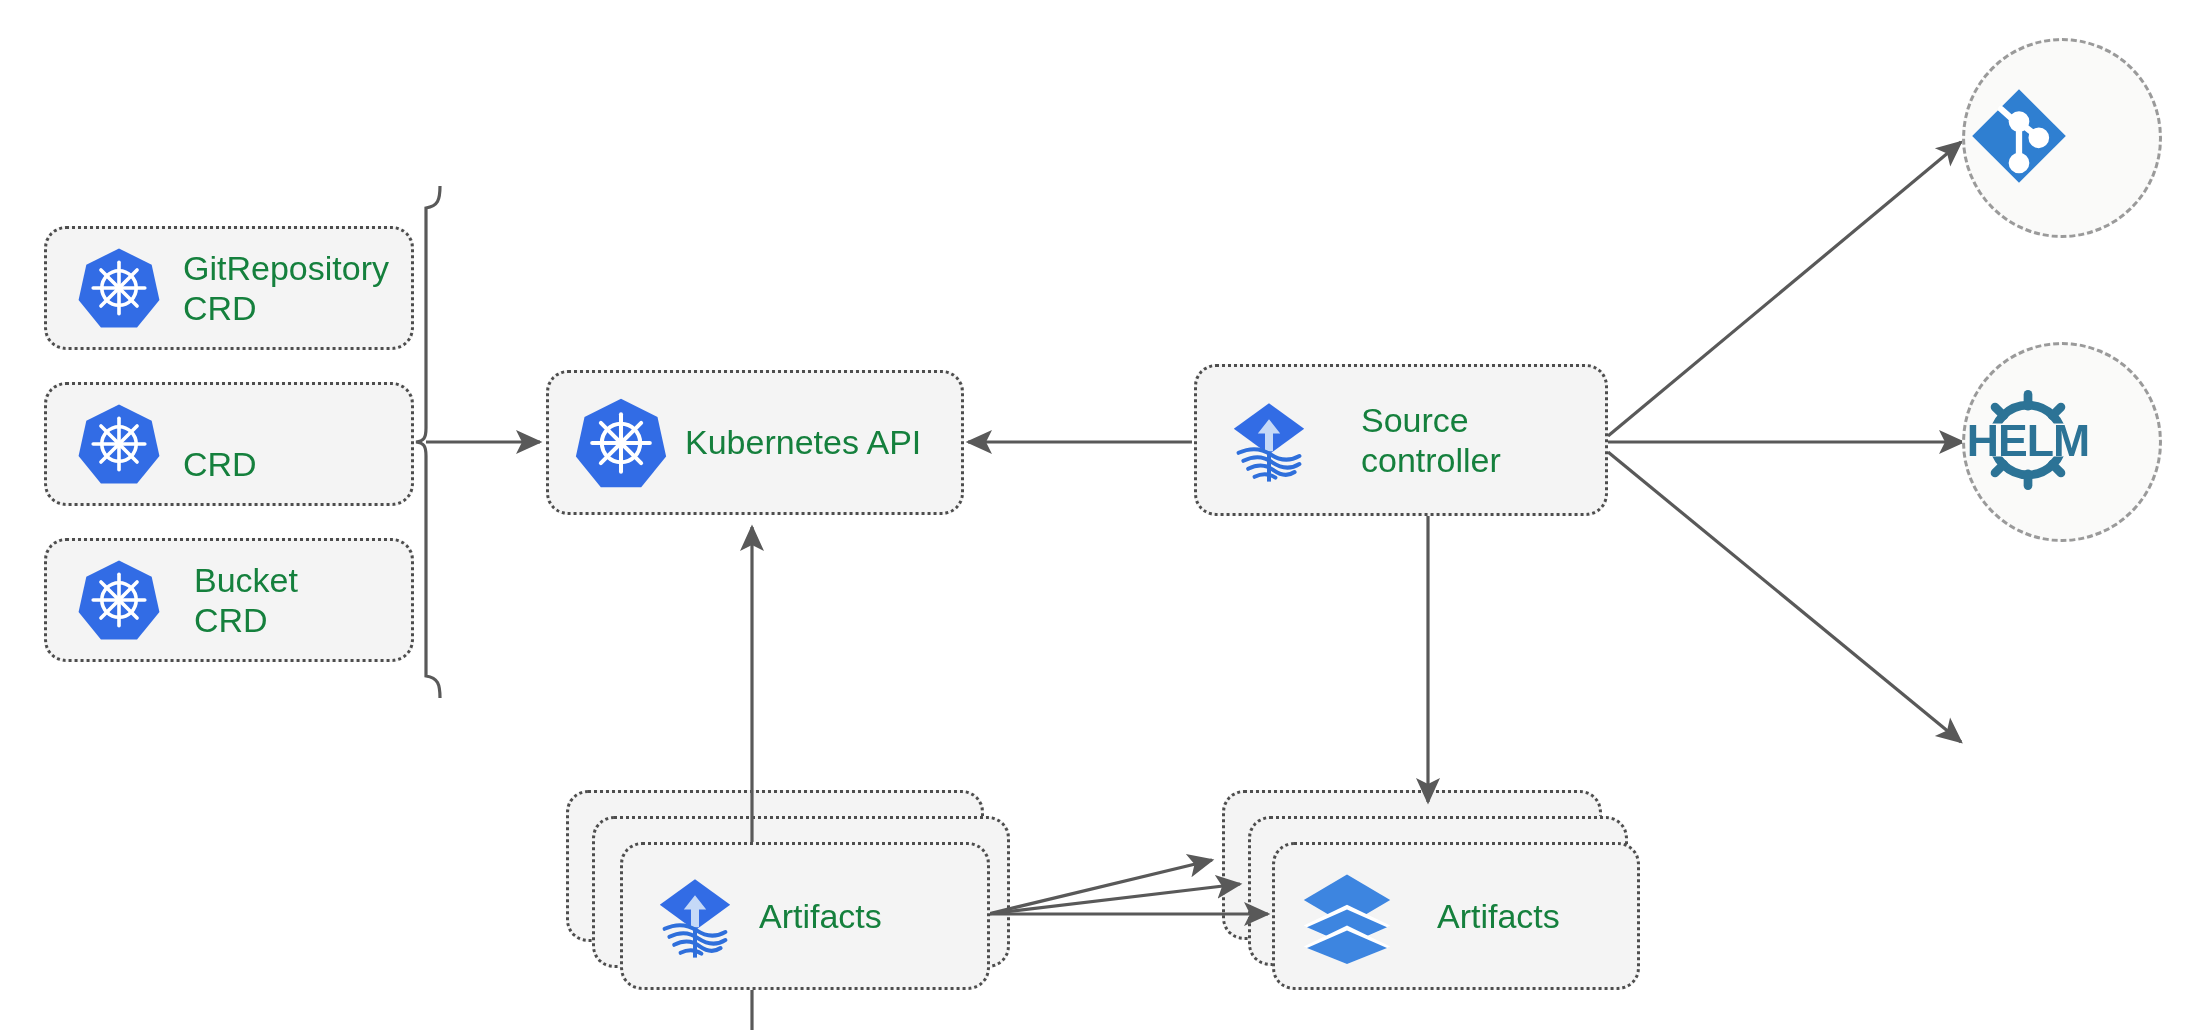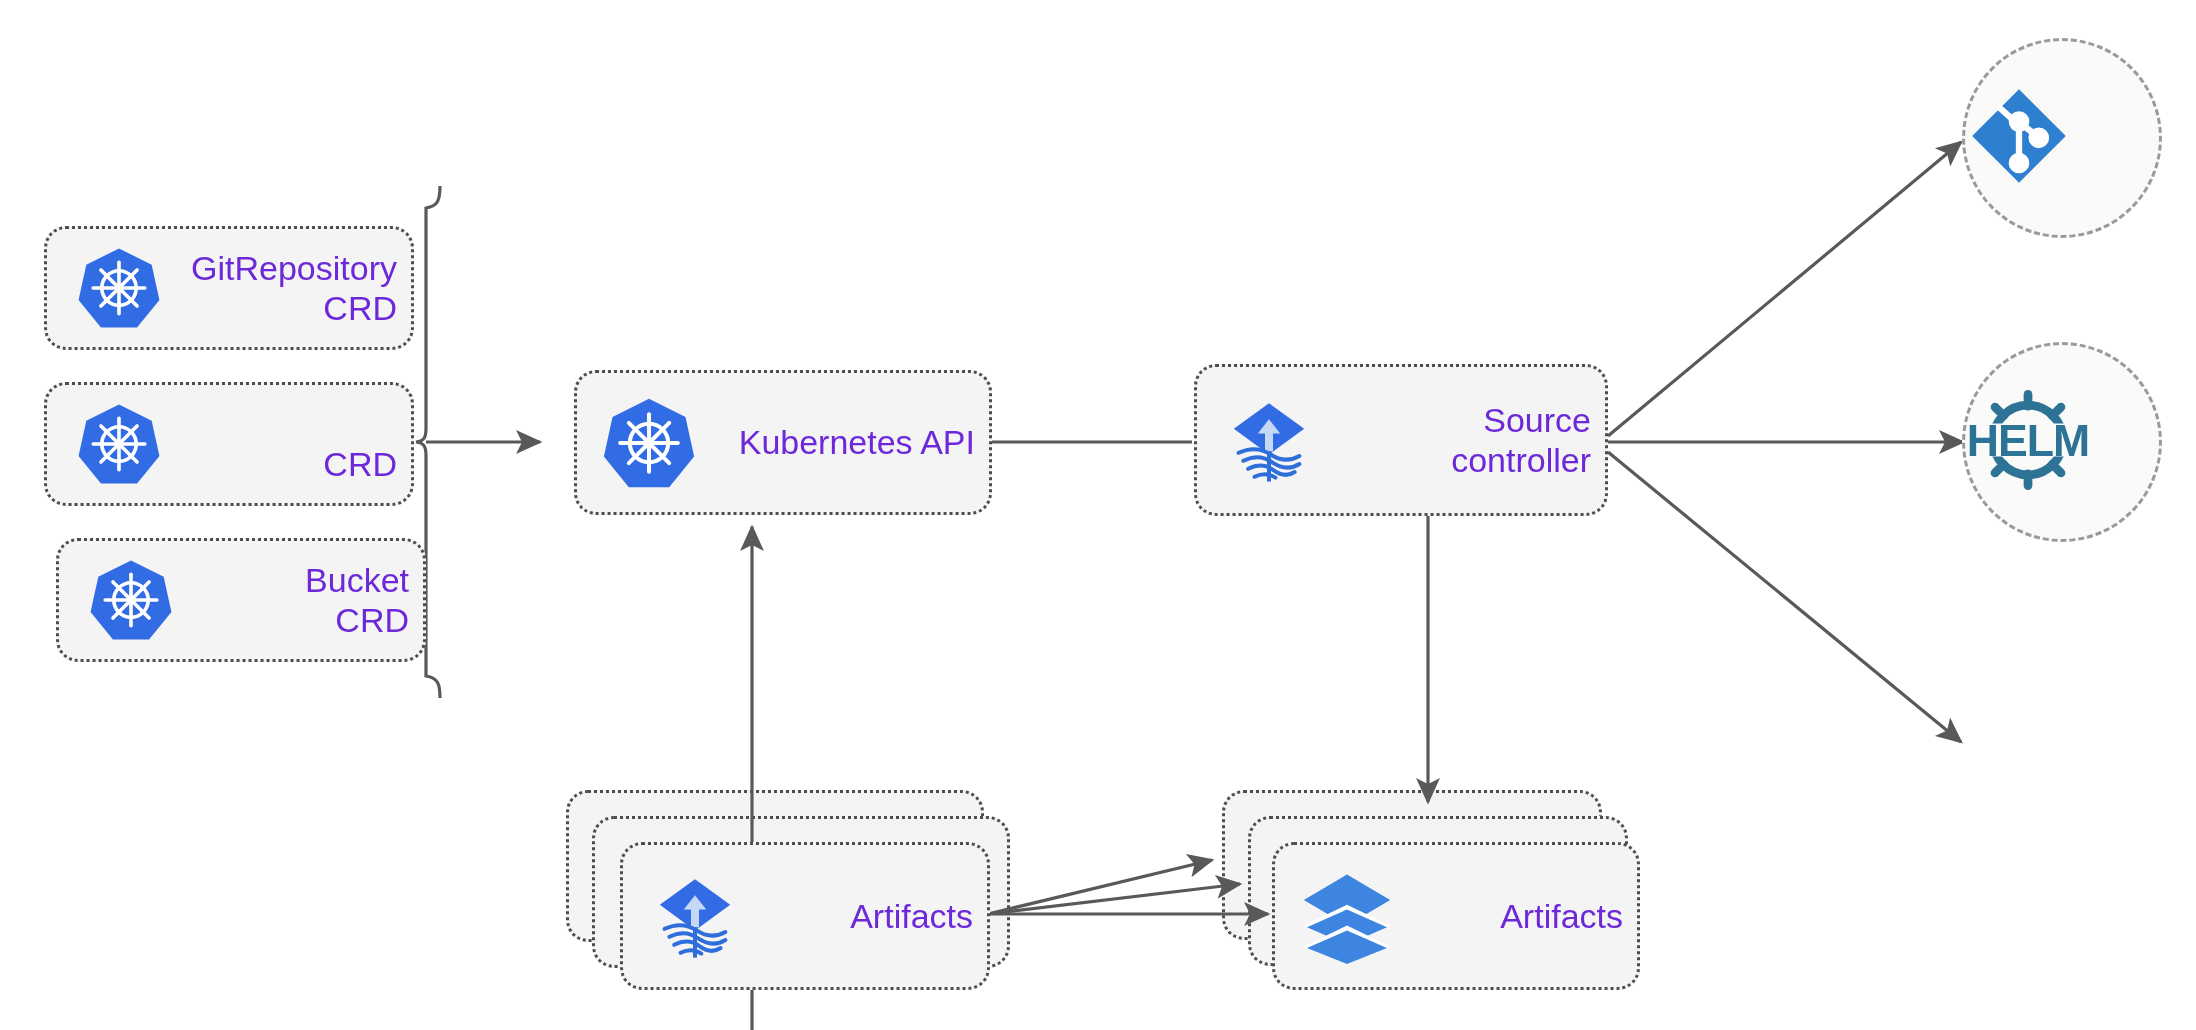--- a/index.html
+++ b/index.html
@@ -21,26 +21,27 @@
     background: #f4f4f4;
     border: 3px dotted #4d4d4d;
     border-radius: 22px;
     box-sizing: border-box;
     display: flex;
     align-items: center;
     z-index: 5;
   }
   .node .label {
     font-size: 34px;
-    color: #6d28d9;
+    color: #15803d;
     line-height: 1.18;
-    text-align: right;
+    text-align: left;
     flex: 1;
     padding-right: 14px;
     white-space: pre-line;
+    margin-left: 10px;
   }
   .node .icon-slot {
     width: 96px;
     min-width: 96px;
     height: 96px;
     margin-left: 24px;
     margin-right: 6px;
     display: flex;
     align-items: center;
     justify-content: center;
@@ -178,21 +179,21 @@
           <line x1="36" y1="36" x2="50" y2="50"></line>
             <line x1="50" y1="50" x2="64" y2="64"></line>
           <line x1="64" y1="36" x2="50" y2="50"></line>
             <line x1="50" y1="50" x2="36" y2="64"></line>
         </g>
       </svg>
     </span>
     <span class="label"><br><span>CRD</span></span>
   </div>
 
-  <div class="node" style="left:56px; top:538px; width:370px; height:124px;">
+  <div class="node" style="left:44px; top:538px; width:370px; height:124px;gap:11px;">
     <span class="icon-slot">
       <svg width="86" height="86" viewBox="0 0 100 100">
         <polygon points="50,4 88,23 97,64 71,96 29,96 3,64 12,23" fill="#326ce5"></polygon>
         <g fill="none" stroke="#ffffff" stroke-width="4.2" stroke-linecap="round">
           <circle cx="50" cy="50" r="20"></circle>
           <circle cx="50" cy="50" r="4.5" fill="#ffffff" stroke="none"></circle>
           <line x1="50" y1="20" x2="50" y2="30"></line>
             <line x1="50" y1="70" x2="50" y2="80"></line>
           <line x1="20" y1="50" x2="30" y2="50"></line>
             <line x1="70" y1="50" x2="80" y2="50"></line>
@@ -207,21 +208,21 @@
           <line x1="36" y1="36" x2="50" y2="50"></line>
             <line x1="50" y1="50" x2="64" y2="64"></line>
           <line x1="64" y1="36" x2="50" y2="50"></line>
             <line x1="50" y1="50" x2="36" y2="64"></line>
         </g>
       </svg>
     </span>
     <span class="label"><span>Bucket</span><br><span>CRD</span></span>
   </div>
 
-  <div class="node" style="left:574px; top:370px; width:418px; height:145px;">
+  <div class="node" style="left:546px; top:370px; width:418px; height:145px;">
     <span class="icon-slot">
       <svg width="96" height="96" viewBox="0 0 100 100">
         <polygon points="50,4 88,23 97,64 71,96 29,96 3,64 12,23" fill="#326ce5"></polygon>
         <g fill="none" stroke="#ffffff" stroke-width="4.2" stroke-linecap="round">
           <circle cx="50" cy="50" r="20"></circle>
           <circle cx="50" cy="50" r="4.5" fill="#ffffff" stroke="none"></circle>
           <line x1="50" y1="20" x2="50" y2="30"></line>
             <line x1="50" y1="70" x2="50" y2="80"></line>
           <line x1="20" y1="50" x2="30" y2="50"></line>
             <line x1="70" y1="50" x2="80" y2="50"></line>

